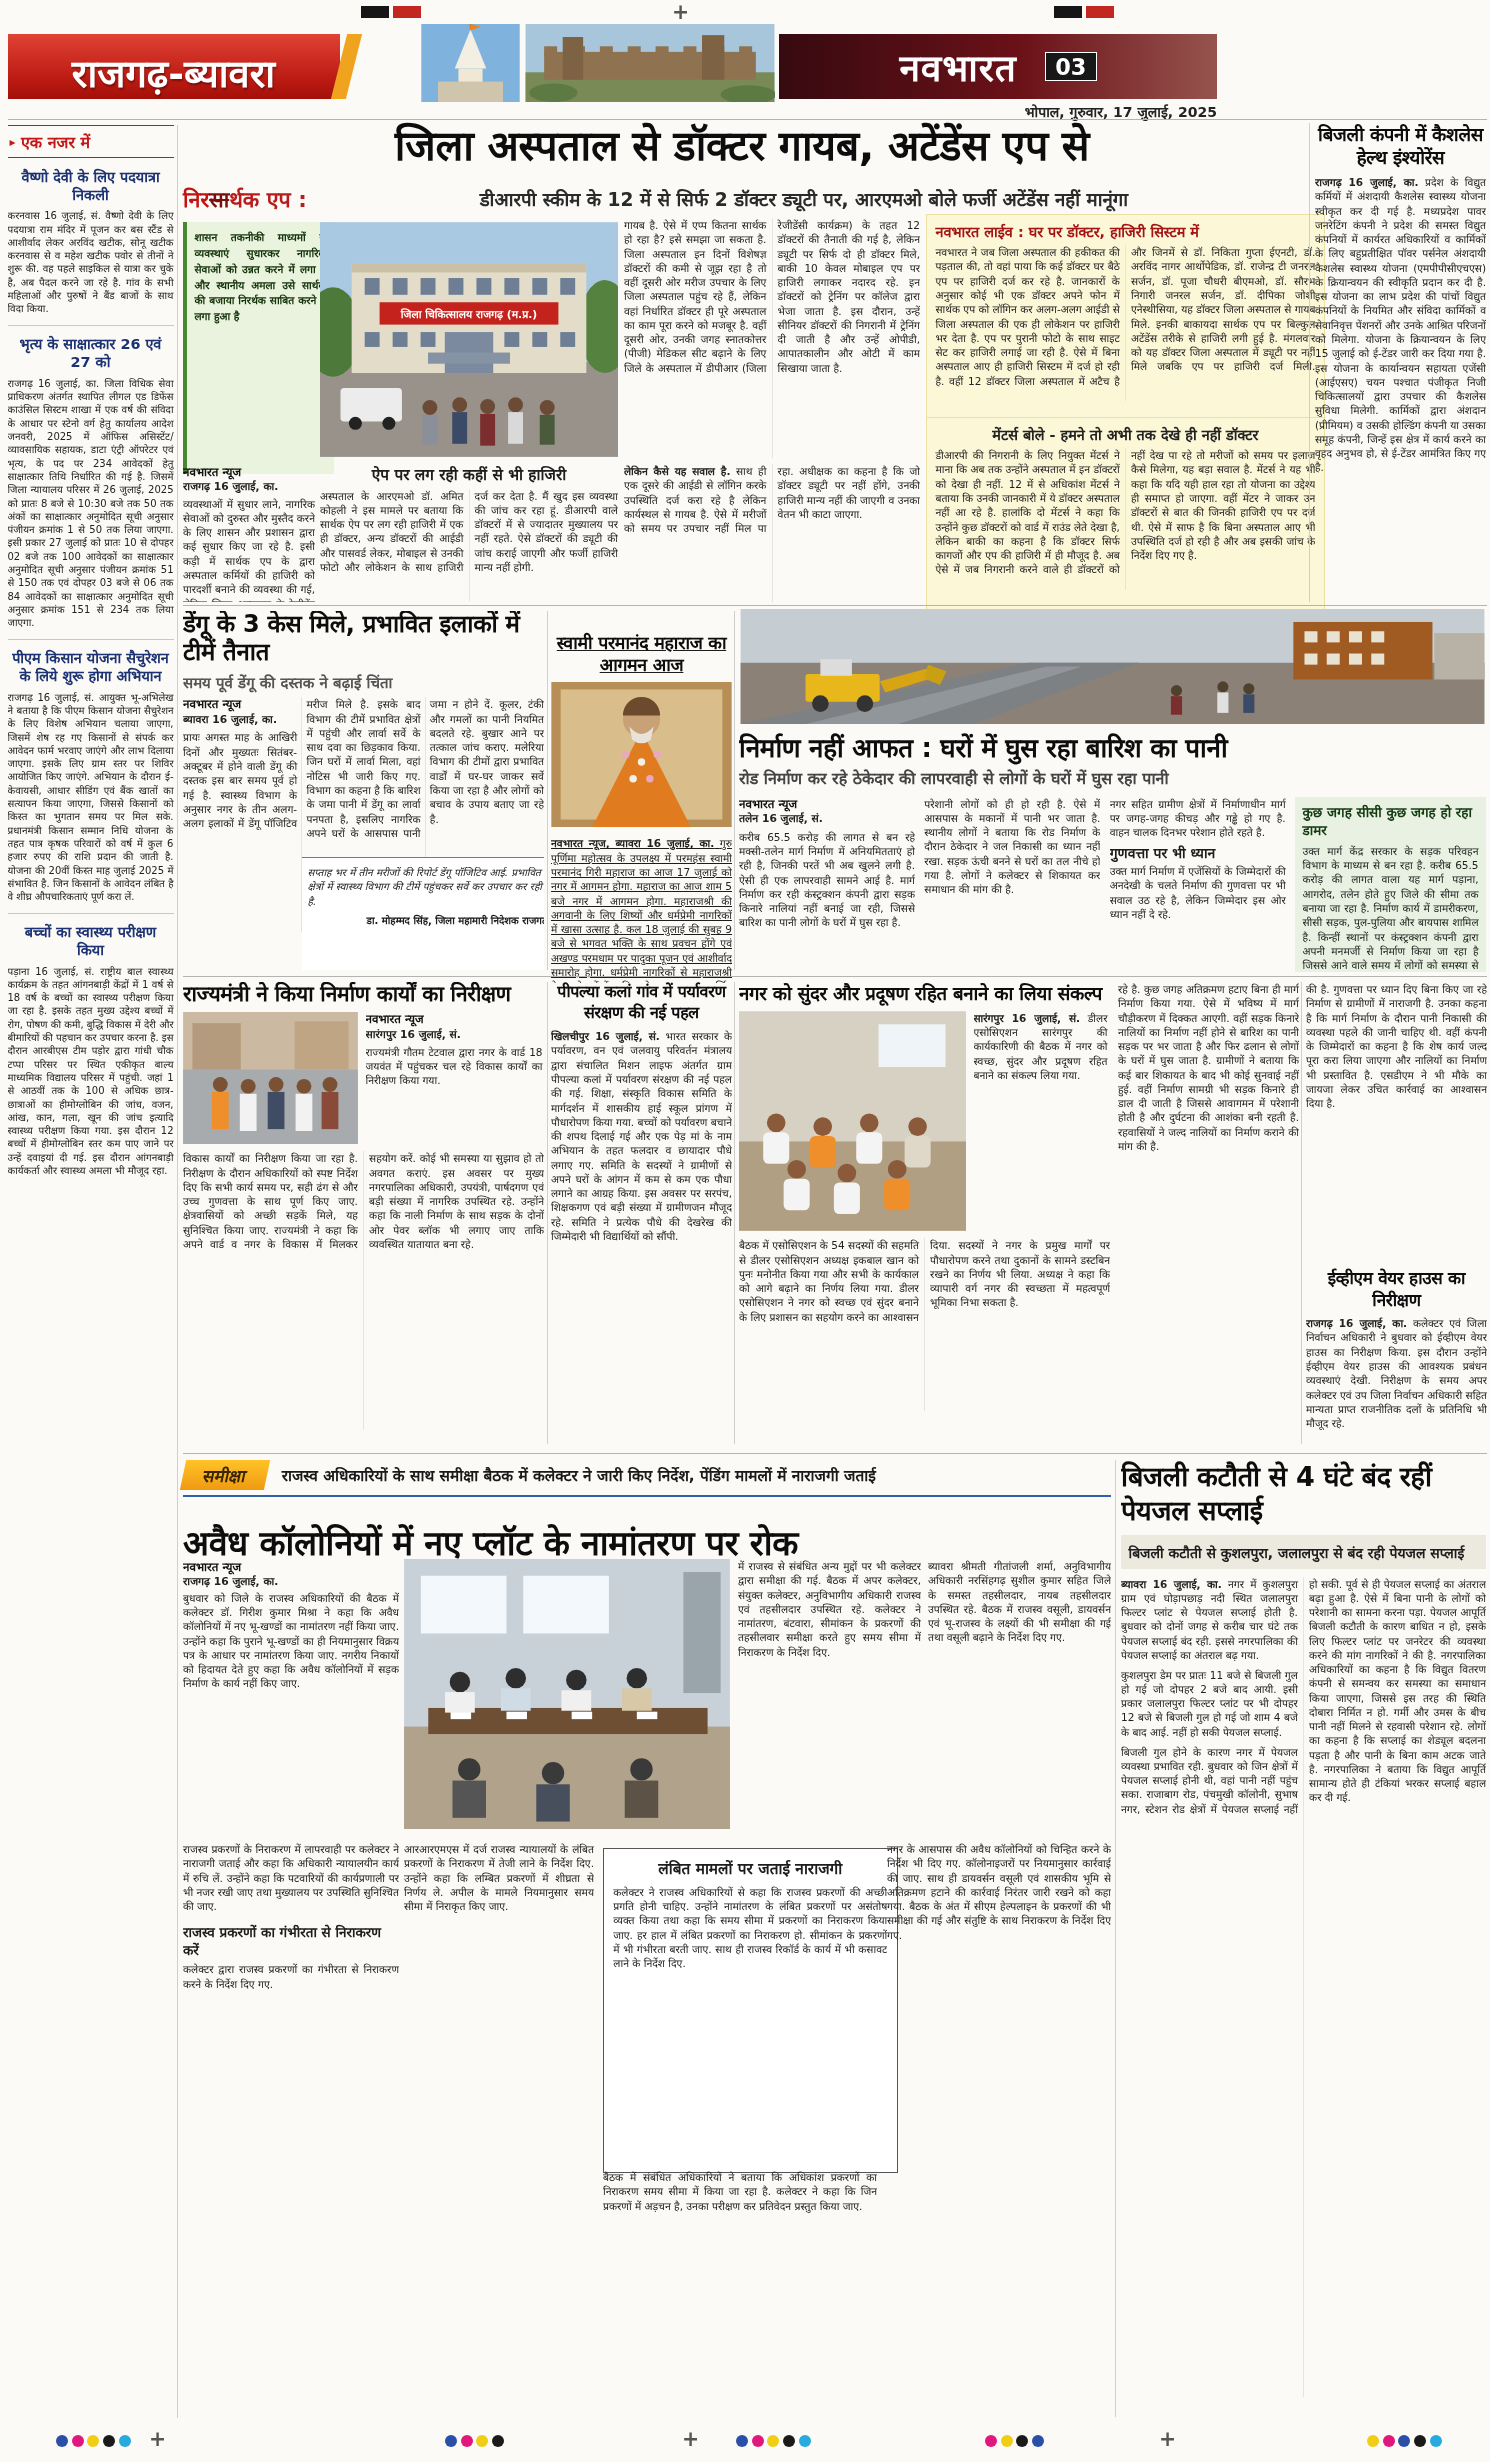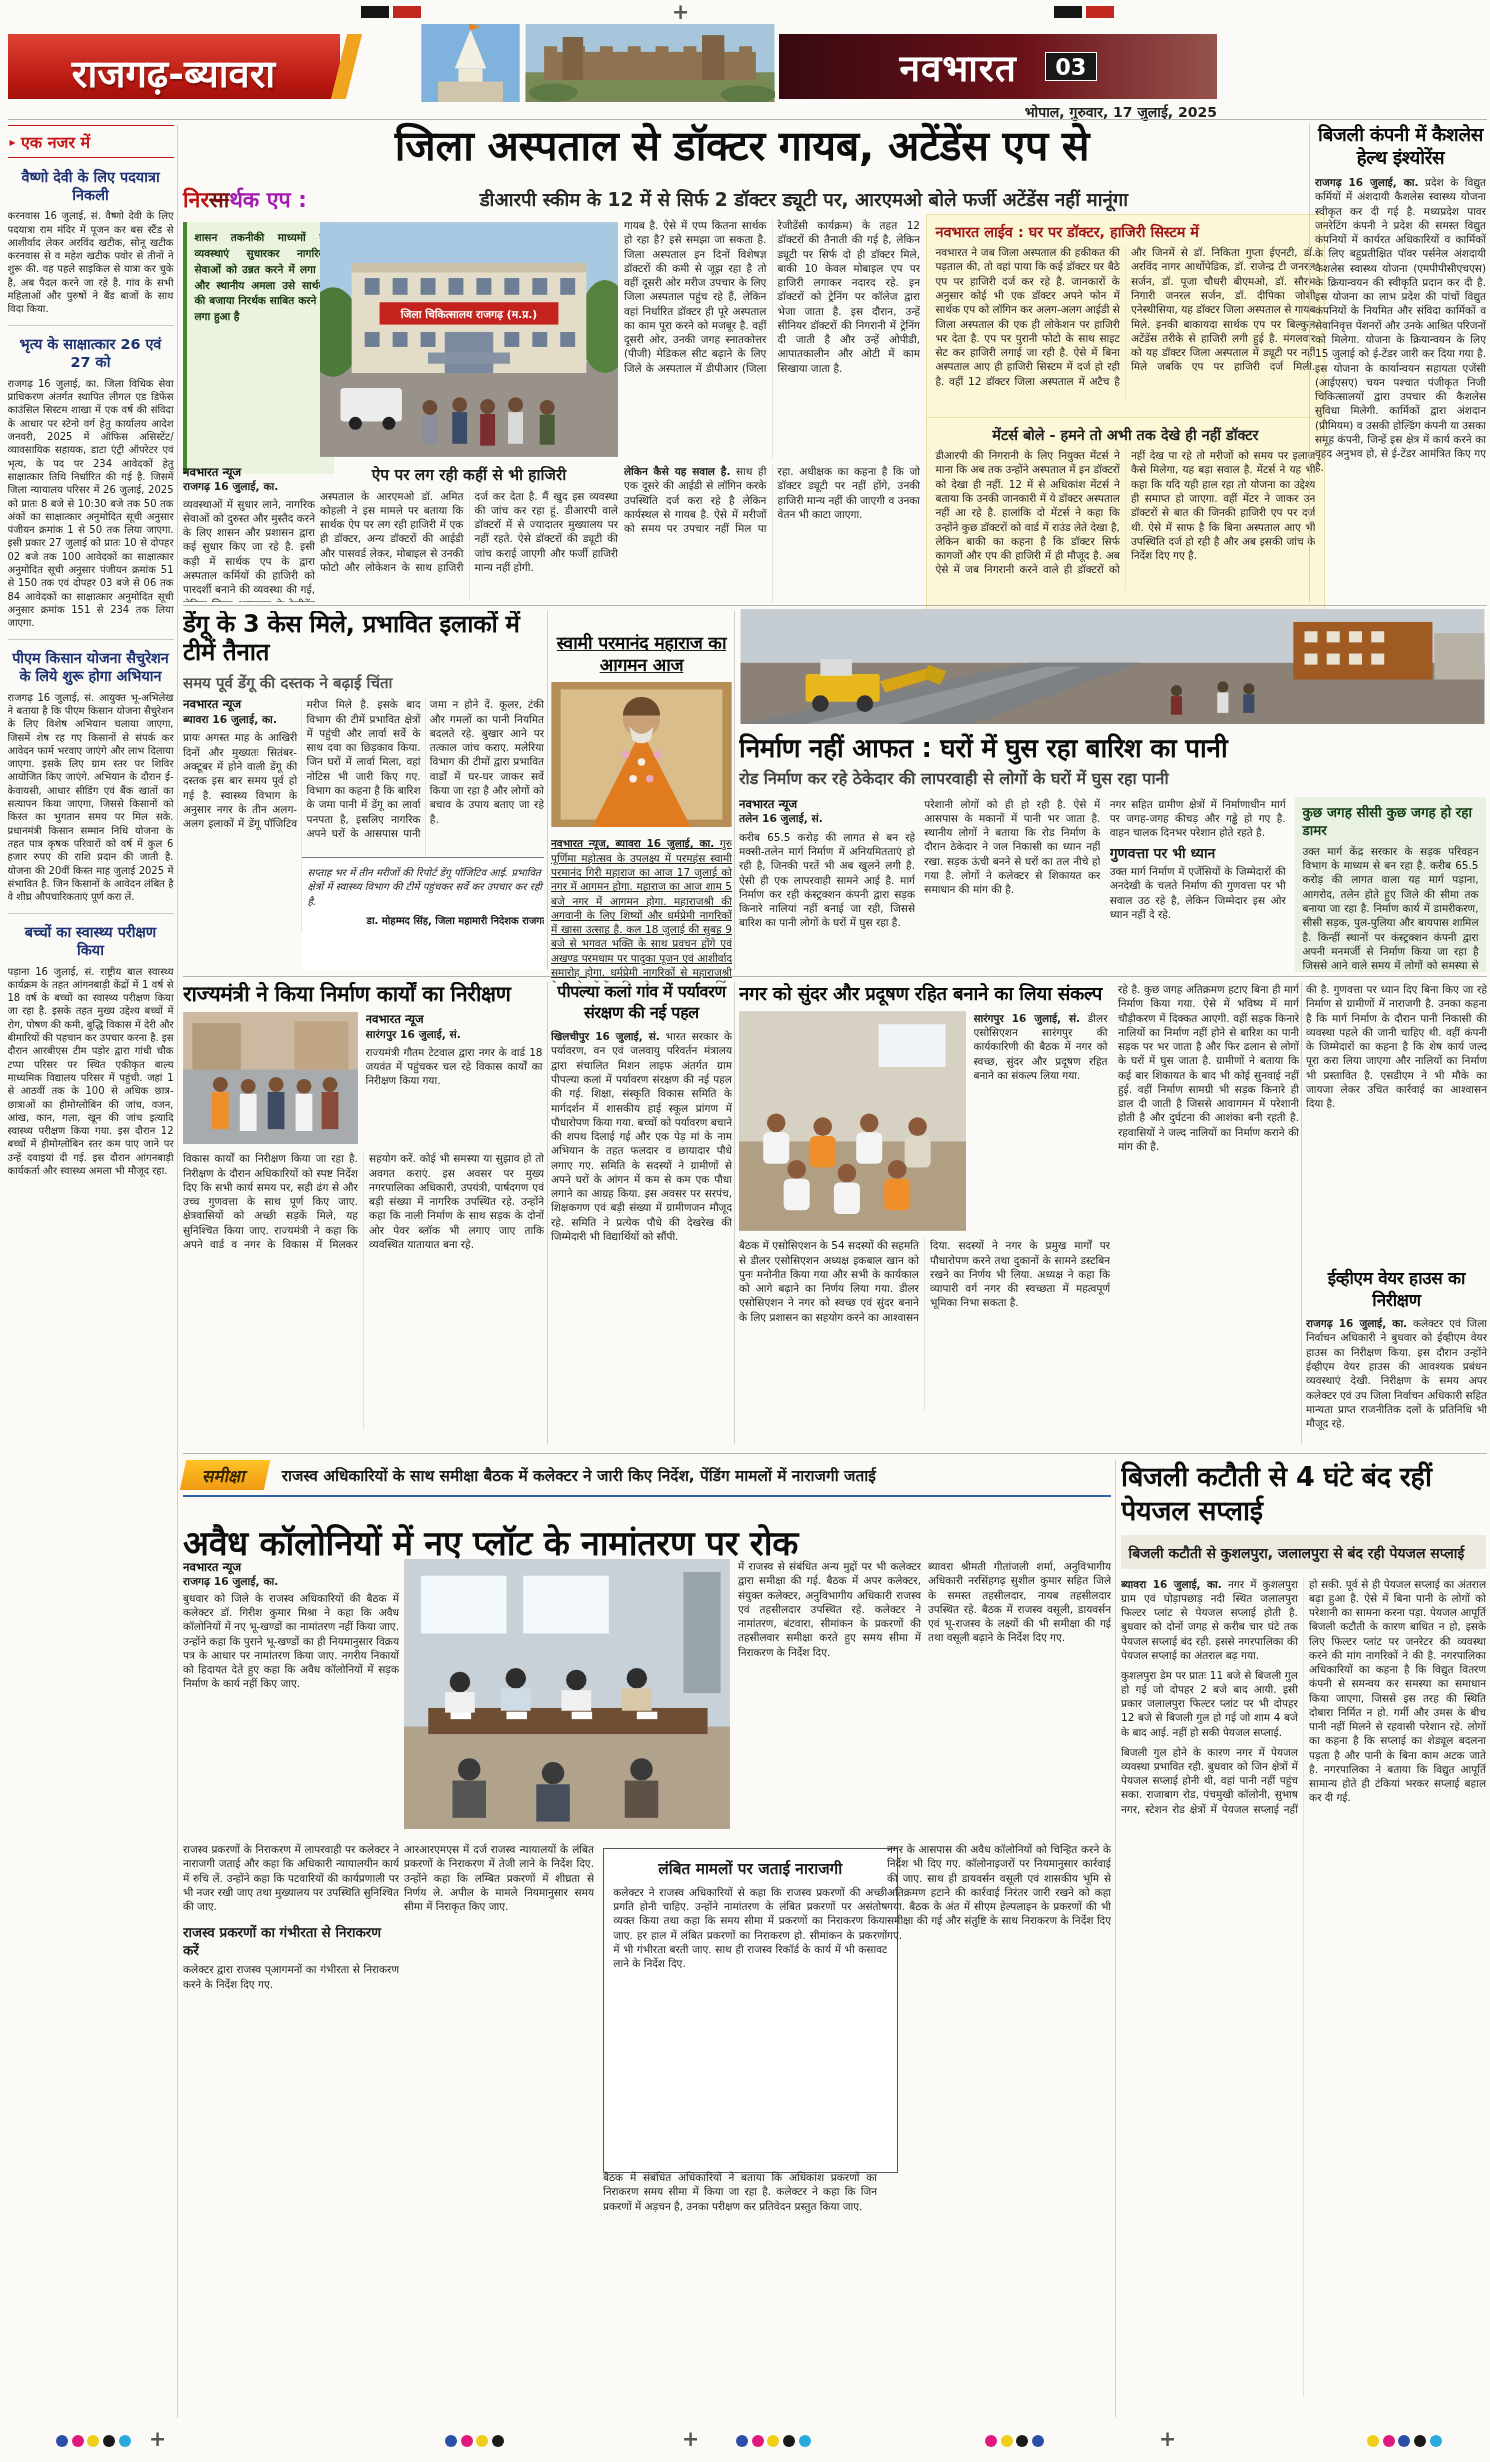--- a/index.html
+++ b/index.html
@@ -120,21 +120,21 @@
     <div>
       <div class="sb-title">बच्चों का स्वास्थ्य परीक्षण किया</div>
       <div class="bt bt-sm">पड़ाना 16 जुलाई, सं. राष्ट्रीय बाल स्वास्थ्य कार्यक्रम के तहत आंगनबाड़ी केंद्रों में 1 वर्ष से 18 वर्ष के बच्चों का स्वास्थ्य परीक्षण किया जा रहा है. इसके तहत मुख्य उद्देश्य बच्चों में रोग, पोषण की कमी, बुद्धि विकास में देरी और बीमारियों की पहचान कर उपचार करना है. इस दौरान आरबीएस टीम पड़ोर द्वारा गांधी चौक टप्पा परिसर पर स्थित एकीकृत बाल्य माध्यमिक विद्यालय परिसर में पहुंची. जहां 1 से आठवीं तक के 100 से अधिक छात्र-छात्राओं का हीमोग्लोबिन की जांच, वजन, आंख, कान, गला, खून की जांच इत्यादि स्वास्थ्य परीक्षण किया गया. इस दौरान 12 बच्चों में हीमोग्लोबिन स्तर कम पाए जाने पर उन्हें दवाइयां दी गई. इस दौरान आंगनबाड़ी कार्यकर्ता और स्वास्थ्य अमला भी मौजूद रहा.</div>
     </div>
   </div>
   <div class="abs vline" style="left:177px;top:125px;height:2293px;"></div>
 
   <div class="abs hl tc" style="left:183px;top:123px;width:1118px;height:52px;font-size:41px;">जिला अस्पताल से डॉक्टर गायब, अटेंडेंस एप से</div>
 
   <div class="abs" style="left:183px;top:183px;width:1118px;height:30px;display:flex;align-items:center;">
-    <div style="font-size:21.4px;font-weight:bold;white-space:nowrap;"><span style="color:#c01313;">निर</span><span style="color:#7a0f0f;text-decoration:line-through;">सा</span><span style="color:#a21caf;">र्थक एप :</span></div>
+    <div style="font-size:21.4px;font-weight:bold;white-space:nowrap;"><span style="color:#c01313;">निर</span><span style="color:#7a0f0f;text-decoration:line-through;">सा</span><span style="color:#b91c1c;">र्थक एप :</span></div>
     <div style="flex:1;text-align:center;font-size:18.6px;font-weight:bold;color:#2a2a2a;">डीआरपी स्कीम के 12 में से सिर्फ 2 डॉक्टर ड्यूटी पर, आरएमओ बोले फर्जी अटेंडेंस नहीं मानूंगा</div>
   </div>
 
   <div class="abs quote-box" style="left:183px;top:222px;width:132px;height:235px;">शासन तकनीकी माध्यमों से व्यवस्थाएं सुधारकर नागरिक सेवाओं को उन्नत करने में लगा है और स्थानीय अमला उसे सार्थक की बजाया निरर्थक साबित करने में लगा हुआ है</div>
 
   <svg class="abs" style="left:320px;top:222px;" width="298" height="235" viewBox="0 0 320 252">
     <rect width="320" height="252" fill="#a9c8e2"></rect>
     <rect y="150" width="320" height="102" fill="#98928a"></rect>
     <ellipse cx="14" cy="118" rx="30" ry="48" fill="#4d7a3a"></ellipse>
     <ellipse cx="306" cy="112" rx="28" ry="50" fill="#55823f"></ellipse>
@@ -420,21 +420,21 @@
     <circle cx="255" cy="226" r="12" fill="#3a3a3a"></circle>
       <rect x="237" y="238" width="36" height="40" fill="#5c5246"></rect>
   </svg>
 
   <div class="abs bt" style="left:738px;top:1559px;width:183px;height:270px;">में राजस्व से संबंधित अन्य मुद्दों पर भी कलेक्टर द्वारा समीक्षा की गई. बैठक में अपर कलेक्टर, संयुक्त कलेक्टर, अनुविभागीय अधिकारी राजस्व एवं तहसीलदार उपस्थित रहे. कलेक्टर ने नामांतरण, बंटवारा, सीमांकन के प्रकरणों की तहसीलवार समीक्षा करते हुए समय सीमा में निराकरण के निर्देश दिए.</div>
   <div class="abs bt" style="left:928px;top:1559px;width:183px;height:270px;">ब्यावरा श्रीमती गीतांजली शर्मा, अनुविभागीय अधिकारी नरसिंहगढ़ सुशील कुमार सहित जिले के समस्त तहसीलदार, नायब तहसीलदार उपस्थित रहे. बैठक में राजस्व वसूली, डायवर्सन एवं भू-राजस्व के लक्ष्यों की भी समीक्षा की गई तथा वसूली बढ़ाने के निर्देश दिए गए.</div>
 
   <div class="abs" style="left:183px;top:1842px;width:216px;height:576px;overflow:hidden;">
     <div class="bt">राजस्व प्रकरणों के निराकरण में लापरवाही पर कलेक्टर ने नाराजगी जताई और कहा कि अधिकारी न्यायालयीन कार्य में रुचि लें. उन्होंने कहा कि पटवारियों की कार्यप्रणाली पर भी नजर रखी जाए तथा मुख्यालय पर उपस्थिति सुनिश्चित की जाए.</div>
     <div style="font-weight:bold;font-size:13.5px;margin:9.3px 0 3.7px;">राजस्व प्रकरणों का गंभीरता से निराकरण करें</div>
-    <div class="bt">कलेक्टर द्वारा राजस्व प्आगमनों का गंभीरता से निराकरण करने के निर्देश दिए गए.</div>
+    <div class="bt">कलेक्टर द्वारा राजस्व प्रकरणों का गंभीरता से निराकरण करने के निर्देश दिए गए.</div>
   </div>
   <div class="abs bt" style="left:404px;top:1842px;width:190px;height:576px;">आरआरएमएस में दर्ज राजस्व न्यायालयों के लंबित प्रकरणों के निराकरण में तेजी लाने के निर्देश दिए. उन्होंने कहा कि लम्बित प्रकरणों में शीघ्रता से निर्णय ले. अपील के मामले नियमानुसार समय सीमा में निराकृत किए जाए.</div>
 
   <div class="abs pend" style="left:603px;top:1848px;width:274px;height:304px;">
     <div class="pend-title">लंबित मामलों पर जताई नाराजगी</div>
     <div class="bt" style="height:244px;">कलेक्टर ने राजस्व अधिकारियों से कहा कि राजस्व प्रकरणों की अच्छी प्रगति होनी चाहिए. उन्होंने नामांतरण के लंबित प्रकरणों पर असंतोष व्यक्त किया तथा कहा कि समय सीमा में प्रकरणों का निराकरण किया जाए. हर हाल में लंबित प्रकरणों का निराकरण हो. सीमांकन के प्रकरणों में भी गंभीरता बरती जाए. साथ ही राजस्व रिकॉर्ड के कार्य में भी कसावट लाने के निर्देश दिए.</div>
   </div>
   <div class="abs bt" style="left:603px;top:2170px;width:274px;height:248px;">बैठक में संबंधित अधिकारियों ने बताया कि अधिकांश प्रकरणों का निराकरण समय सीमा में किया जा रहा है. कलेक्टर ने कहा कि जिन प्रकरणों में अड़चन है, उनका परीक्षण कर प्रतिवेदन प्रस्तुत किया जाए.</div>
   <div class="abs bt" style="left:887px;top:1842px;width:224px;height:576px;">नगर के आसपास की अवैध कॉलोनियों को चिन्हित करने के निर्देश भी दिए गए. कॉलोनाइजरों पर नियमानुसार कार्रवाई की जाए. साथ ही डायवर्सन वसूली एवं शासकीय भूमि से अतिक्रमण हटाने की कार्रवाई निरंतर जारी रखने को कहा गया. बैठक के अंत में सीएम हेल्पलाइन के प्रकरणों की भी समीक्षा की गई और संतुष्टि के साथ निराकरण के निर्देश दिए गए.</div>
 

